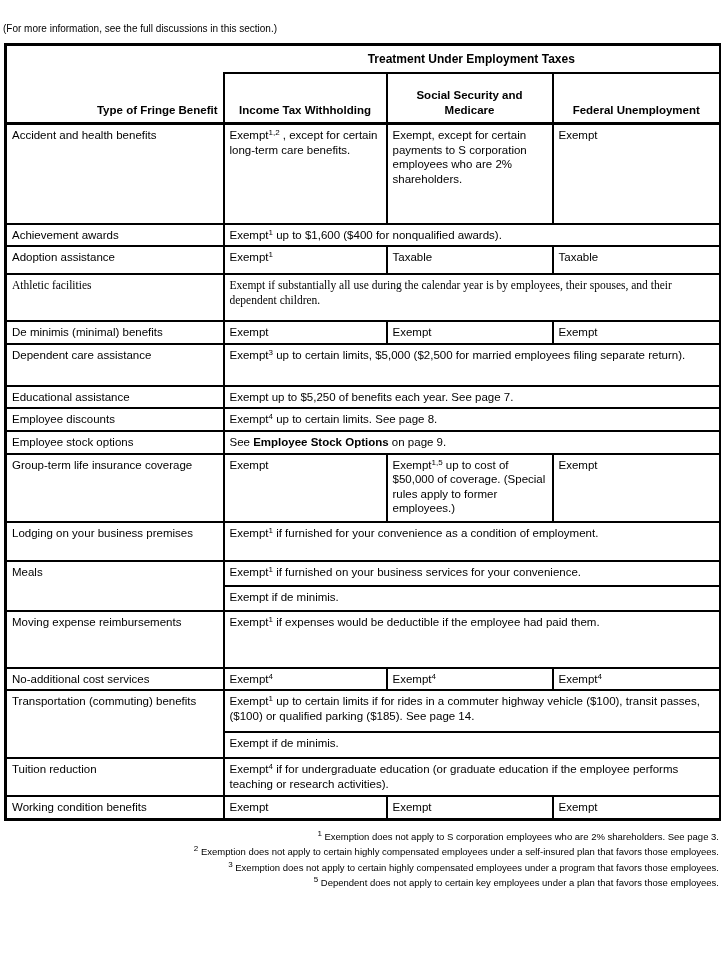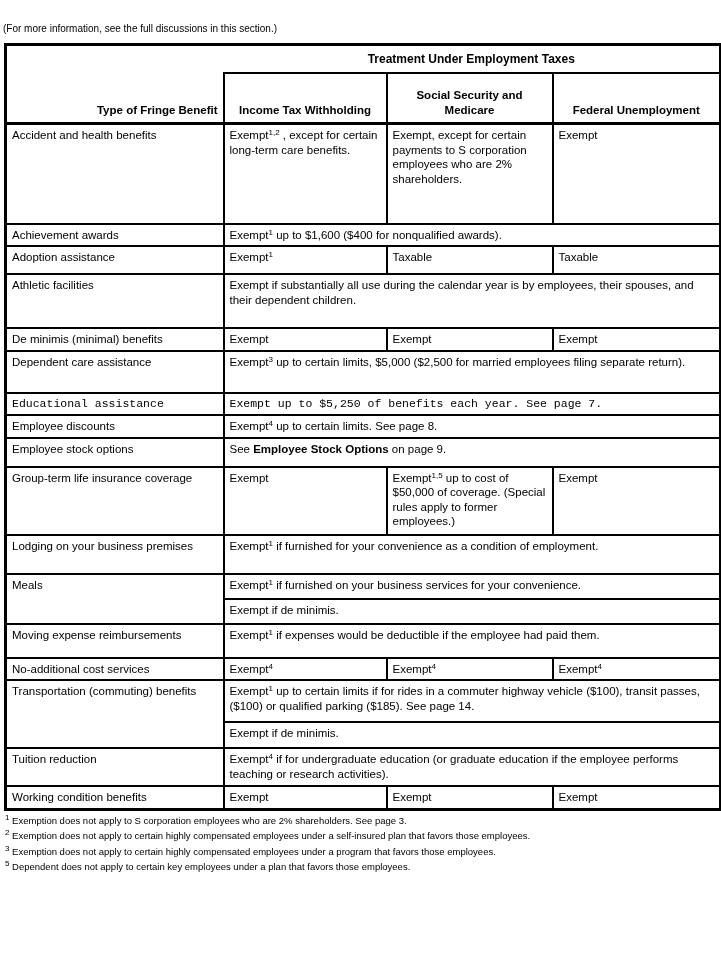--- a/index.html
+++ b/index.html
@@ -71,22 +71,23 @@
     border-bottom: 3px solid #000;
     padding-bottom: 5px;
   }
   td.label-cell { padding-right: 24px; }
   sup {
     font-size: 8px;
     line-height: 0;
     vertical-align: 4px;
   }
   .footnotes {
-    margin-top: 2px;
+    margin-top: 8px;
     margin-left: 7px;
+    text-align: right;
   }
   .footnote {
     font-size: 9.5px;
     line-height: 15.5px;
   }
   .footnote sup {
     font-size: 8px;
     vertical-align: 4px;
     margin-left: -4px;
   }
@@ -127,64 +128,64 @@
         <tr style="height: 22px;">
           <td class="label-cell">Achievement awards</td>
           <td class="content-cell" colspan="3"><span>Exempt</span><sup>1</sup><span> up to $1,600 ($400 for nonqualified awards).</span></td>
         </tr>
         <tr style="height: 28px;">
           <td class="label-cell">Adoption assistance</td>
           <td class="content-cell"><span>Exempt</span><sup>1</sup></td>
           <td class="content-cell"><span>Taxable</span></td>
           <td class="content-cell"><span>Taxable</span></td>
         </tr>
-        <tr style="height: 54px;">
+        <tr style="height: 47px; font-family: Liberation Serif, serif;">
           <td class="label-cell">Athletic facilities</td>
           <td class="content-cell" colspan="3"><span>Exempt if substantially all use during the calendar year is by employees, their spouses, and their dependent children.</span></td>
         </tr>
         <tr style="height: 22px;">
           <td class="label-cell">De minimis (minimal) benefits</td>
           <td class="content-cell"><span>Exempt</span></td>
           <td class="content-cell"><span>Exempt</span></td>
           <td class="content-cell"><span>Exempt</span></td>
         </tr>
         <tr style="height: 42px;">
           <td class="label-cell">Dependent care assistance</td>
           <td class="content-cell" colspan="3"><span>Exempt</span><sup>3</sup><span> up to certain limits, $5,000 ($2,500 for married employees filing separate return).</span></td>
         </tr>
-        <tr style="height: 15px; font-family: Liberation Mono, monospace;">
+        <tr style="height: 15px;">
           <td class="label-cell">Educational assistance</td>
           <td class="content-cell" colspan="3"><span>Exempt up to $5,250 of benefits each year. See page 7.</span></td>
         </tr>
         <tr style="height: 22px;">
           <td class="label-cell">Employee discounts</td>
           <td class="content-cell" colspan="3"><span>Exempt</span><sup>4</sup><span> up to certain limits. See page 8.</span></td>
         </tr>
-        <tr style="height: 29px;">
+        <tr style="height: 23px;">
           <td class="label-cell">Employee stock options</td>
           <td class="content-cell" colspan="3"><span>See </span><b>Employee Stock Options</b><span> on page 9.</span></td>
         </tr>
         <tr style="height: 68px;">
           <td class="label-cell">Group-term life insurance coverage</td>
           <td class="content-cell"><span>Exempt</span></td>
           <td class="content-cell"><span>Exempt</span><sup>1,5</sup><span>  up to cost of $50,000 of coverage. (Special rules apply to former employees.)</span></td>
           <td class="content-cell"><span>Exempt</span></td>
         </tr>
         <tr style="height: 39px;">
           <td class="label-cell">Lodging on your business premises</td>
           <td class="content-cell" colspan="3"><span>Exempt</span><sup>1</sup><span> if furnished for your convenience as a condition of employment.</span></td>
         </tr>
         <tr style="height: 25px;">
           <td class="label-cell" rowspan="2">Meals</td>
           <td class="content-cell" colspan="3"><span>Exempt</span><sup>1</sup><span> if furnished on your business services for your convenience.</span></td>
         </tr>
         <tr style="height: 25px;">
           <td class="content-cell" colspan="3"><span>Exempt if de minimis.</span></td>
         </tr>
-        <tr style="height: 34px;">
+        <tr style="height: 57px;">
           <td class="label-cell">Moving expense reimbursements</td>
           <td class="content-cell" colspan="3"><span>Exempt</span><sup>1</sup><span> if expenses would be deductible if the employee had paid them.</span></td>
         </tr>
         <tr style="height: 21px;">
           <td class="label-cell">No-additional cost services</td>
           <td class="content-cell"><span>Exempt</span><sup>4</sup></td>
           <td class="content-cell"><span>Exempt</span><sup>4</sup></td>
           <td class="content-cell"><span>Exempt</span><sup>4</sup></td>
         </tr>
         <tr style="height: 42px;">

